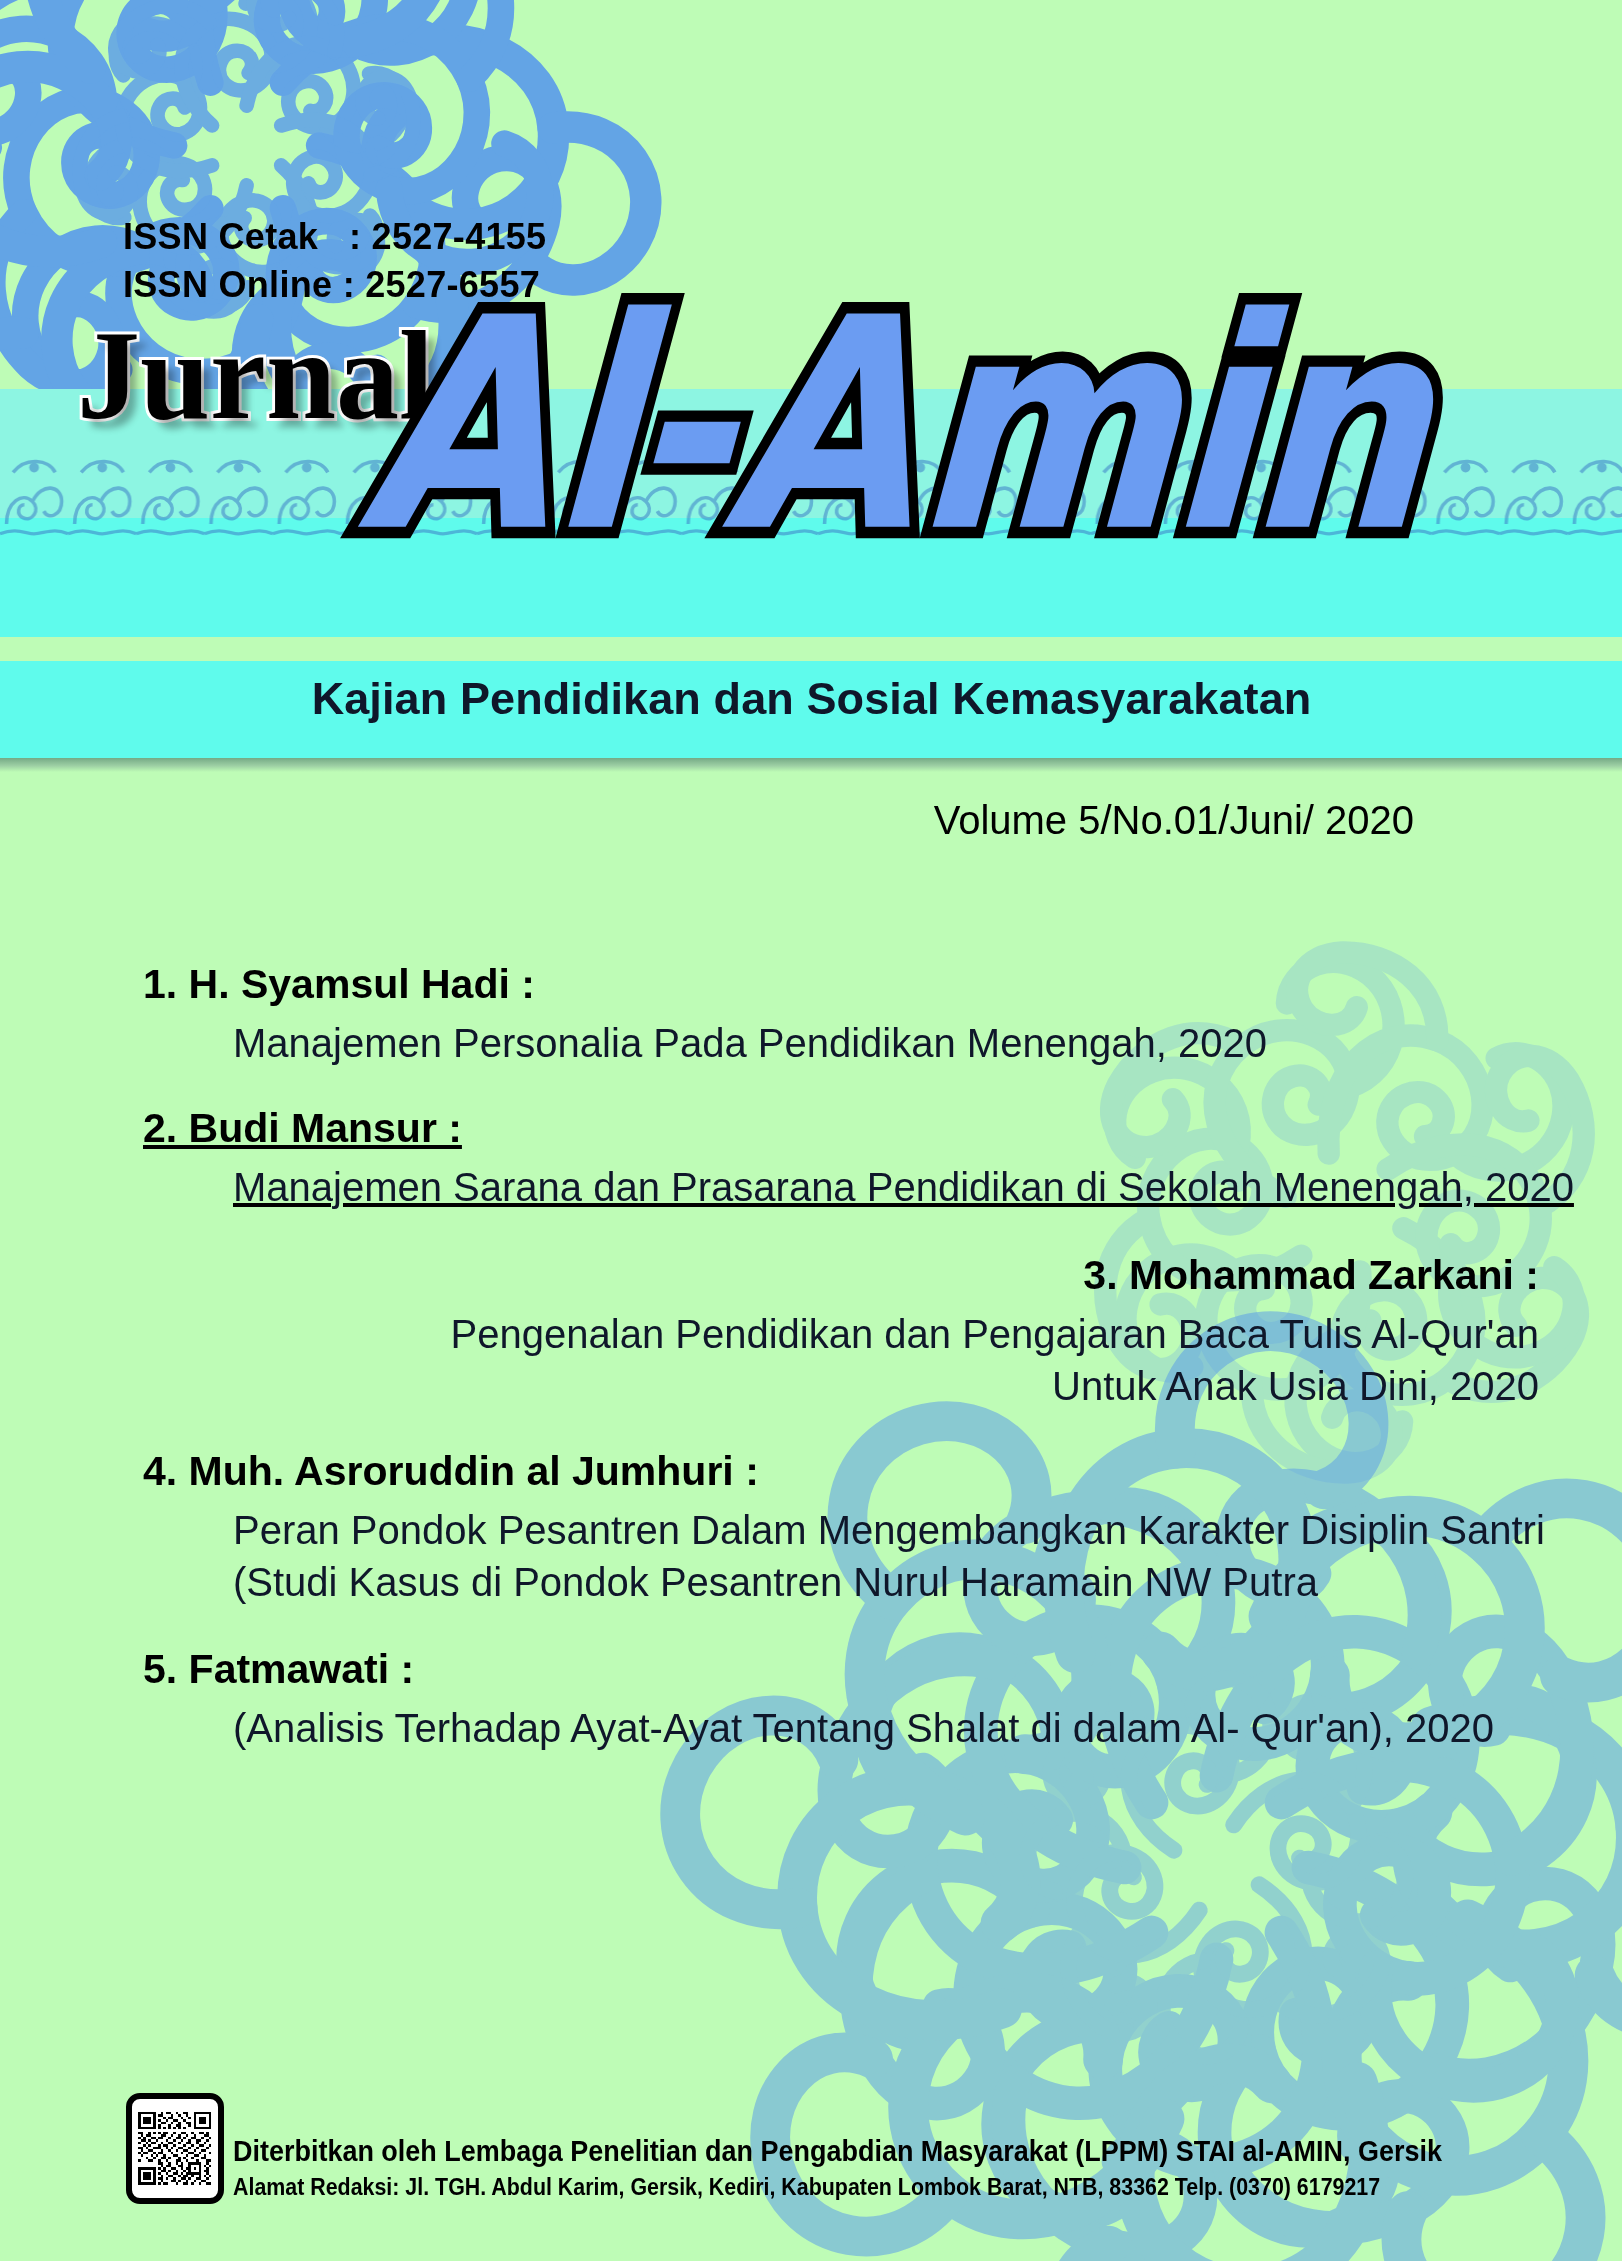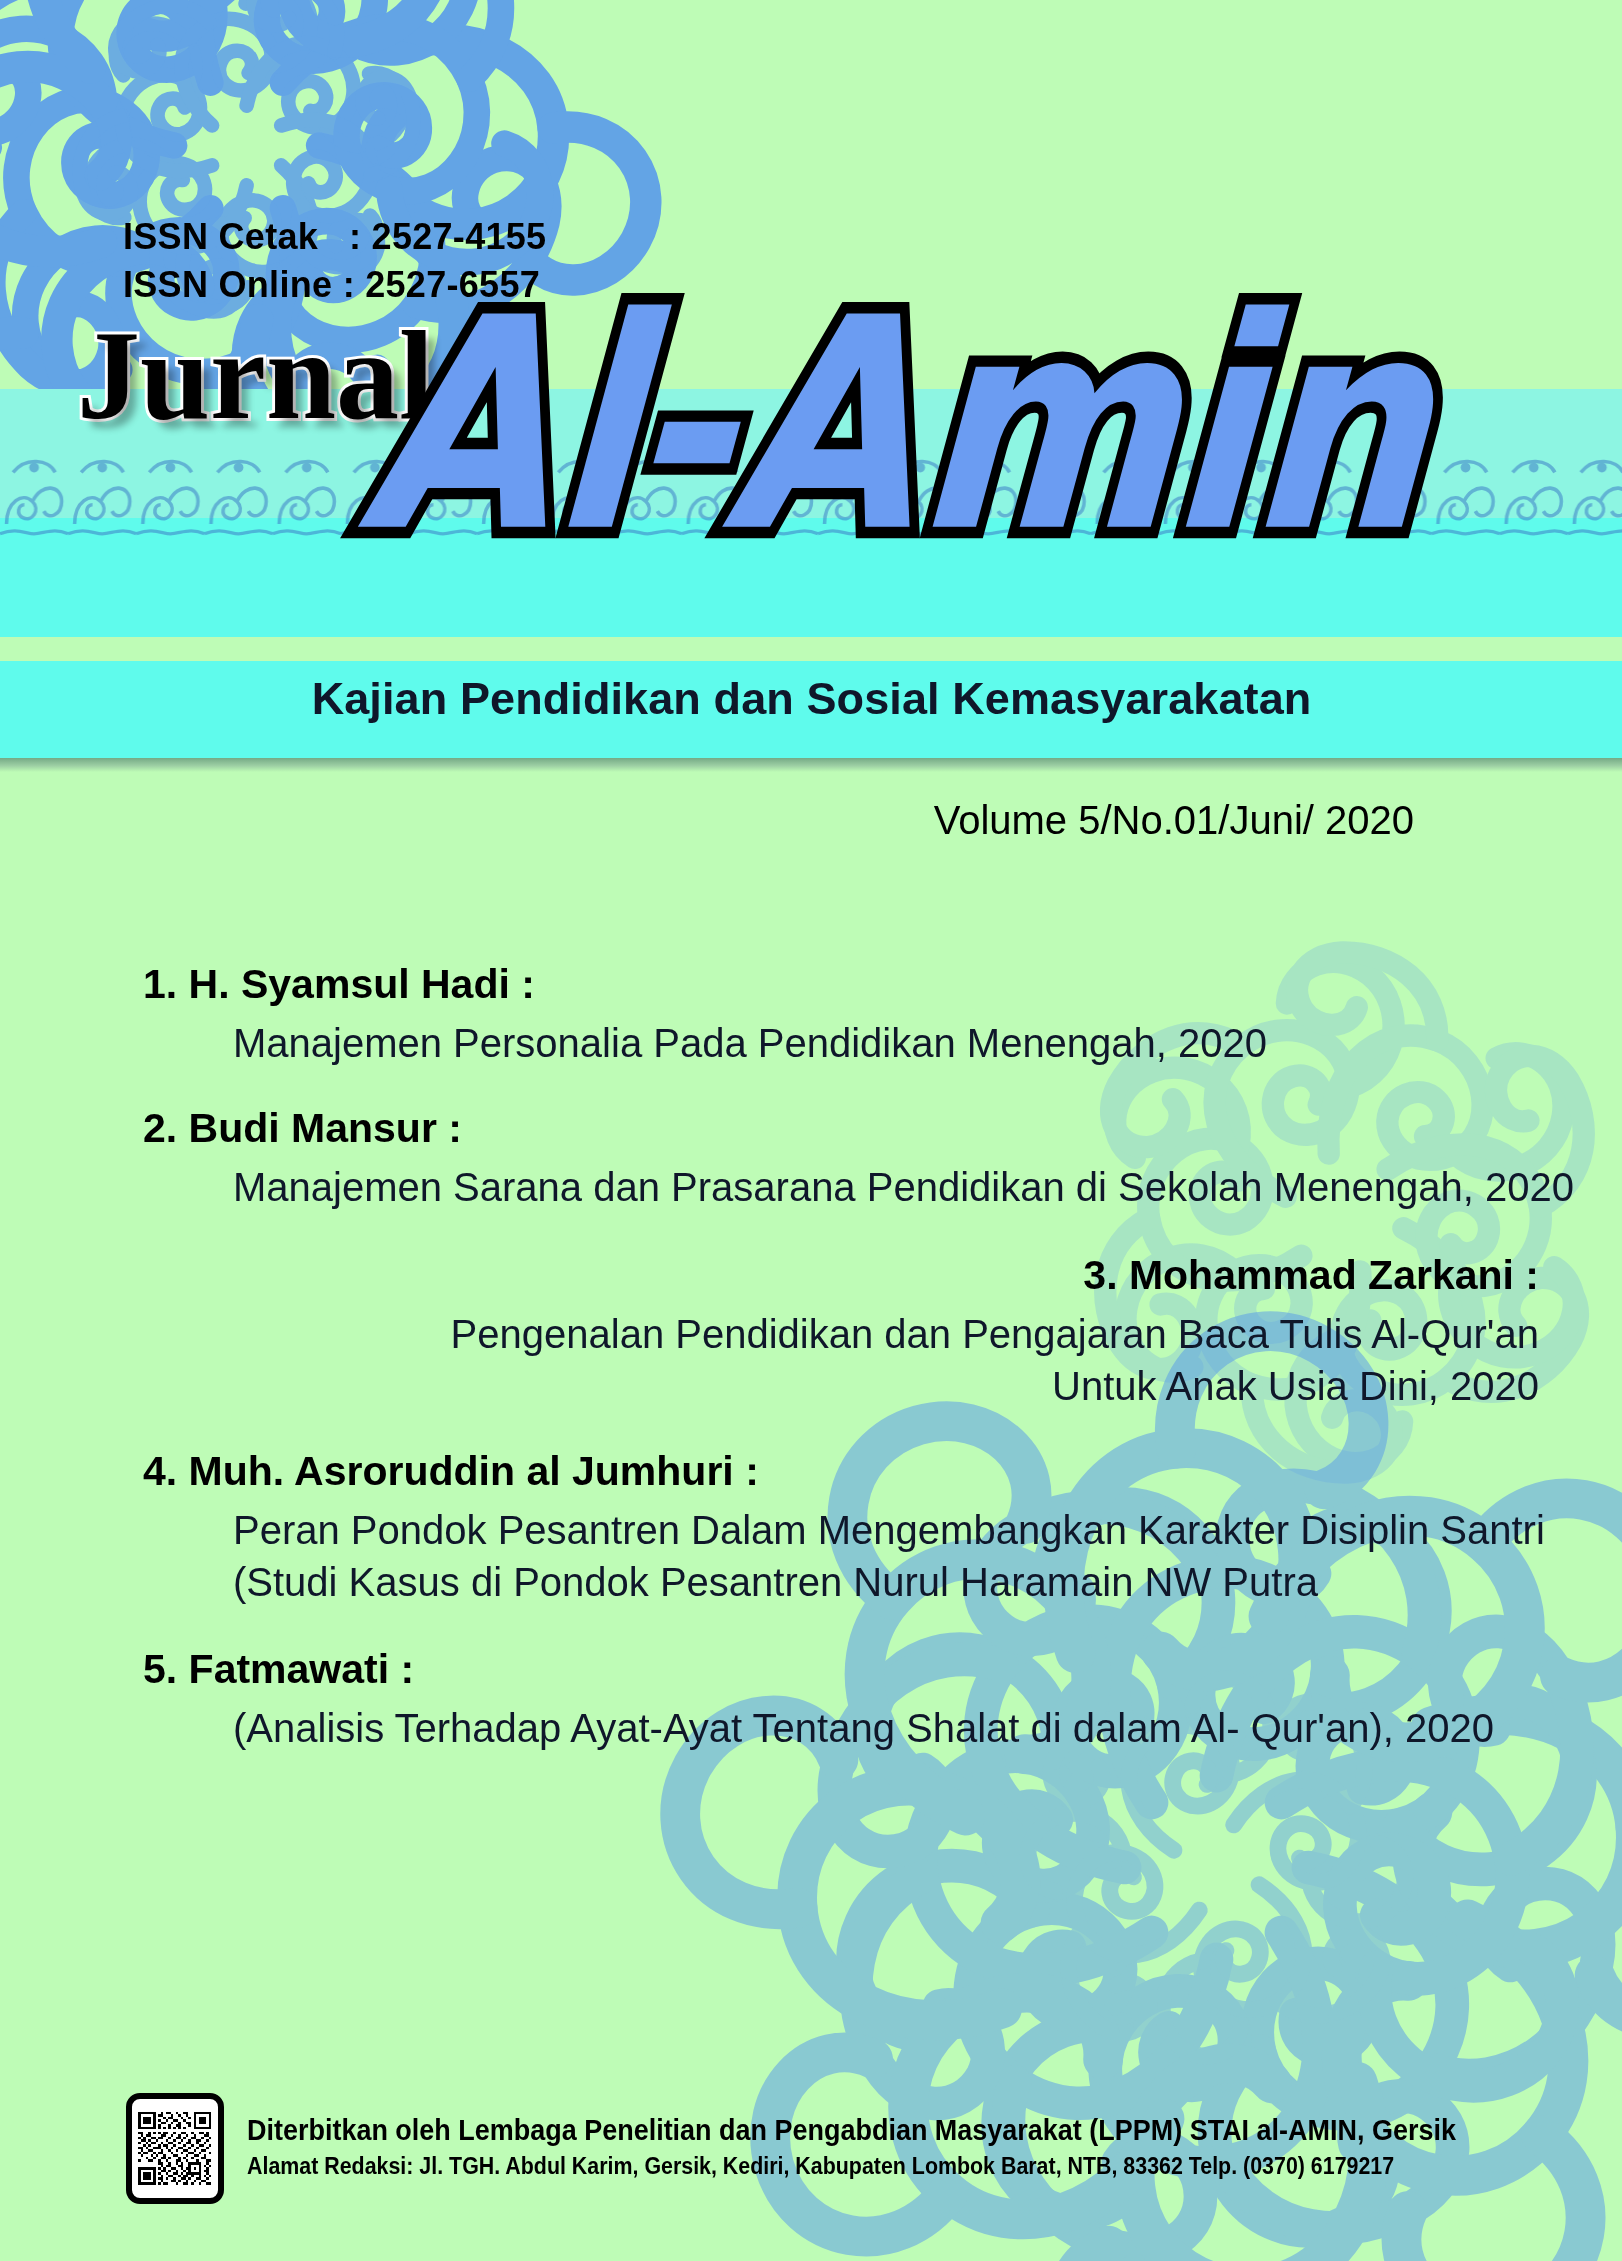--- a/index.html
+++ b/index.html
@@ -107,29 +107,29 @@
   }
   .entry-titles{
     margin-left:90px;
     font-size:40px;color:#0f172a;
     line-height:1.30;
   }
   .entry-titles div{white-space:nowrap;}
 
   
   .entry-1{margin-bottom:37px;}
-  .entry-2{margin-bottom:40px;}
+  .entry-2{margin-bottom:40px;text-decoration:underline;}
   .entry-3{margin-bottom:37px;text-align:right;}
   .entry-4{margin-bottom:39px;}
   .entry-5{margin-bottom:0;}
 
   
   .footer{
     position:absolute;left:126px;bottom:57px;
-    display:flex;align-items:center;gap:23px;
+    display:flex;align-items:flex-end;gap:9px;
   }
   .qr{
     width:98px;height:111px;
     border:6.4px solid #000;border-radius:14px;
     background:#fff;
     padding:6.4px;
     flex:0 0 auto;
   }
   .qr svg{display:block;width:100%;height:100%;}
   .footer-text{padding-bottom:2.6px;}

